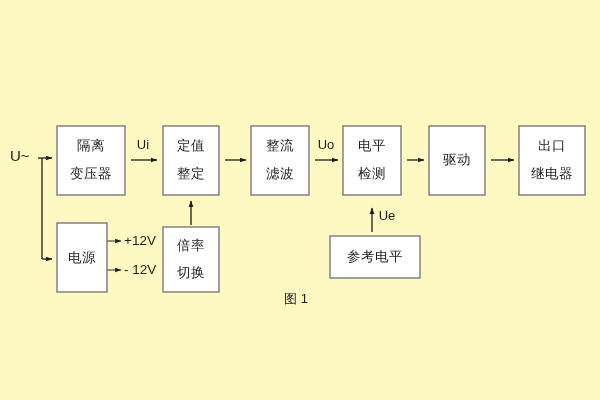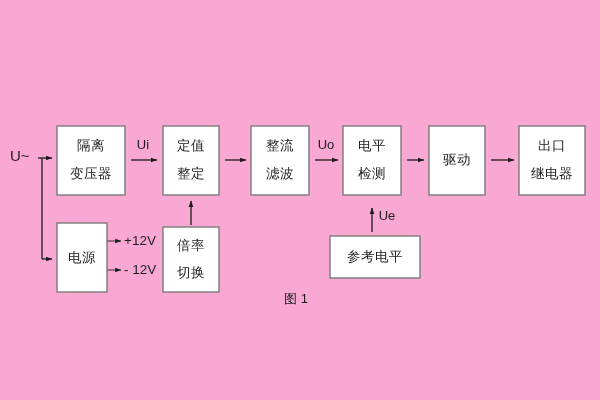--- a/index.html
+++ b/index.html
@@ -7,21 +7,21 @@
     padding: 0;
     background: #ffffff;
   }
   body {
     font-family: "Liberation Sans", "DejaVu Sans", sans-serif;
   }
   #canvas {
     position: relative;
     width: 600px;
     height: 400px;
-    background: #f9a8d4;
+    background: #fef9c3;
     overflow: hidden;
   }
   svg#diagram {
     position: absolute;
     left: 0;
     top: 0;
     width: 600px;
     height: 400px;
     display: block;
   }

